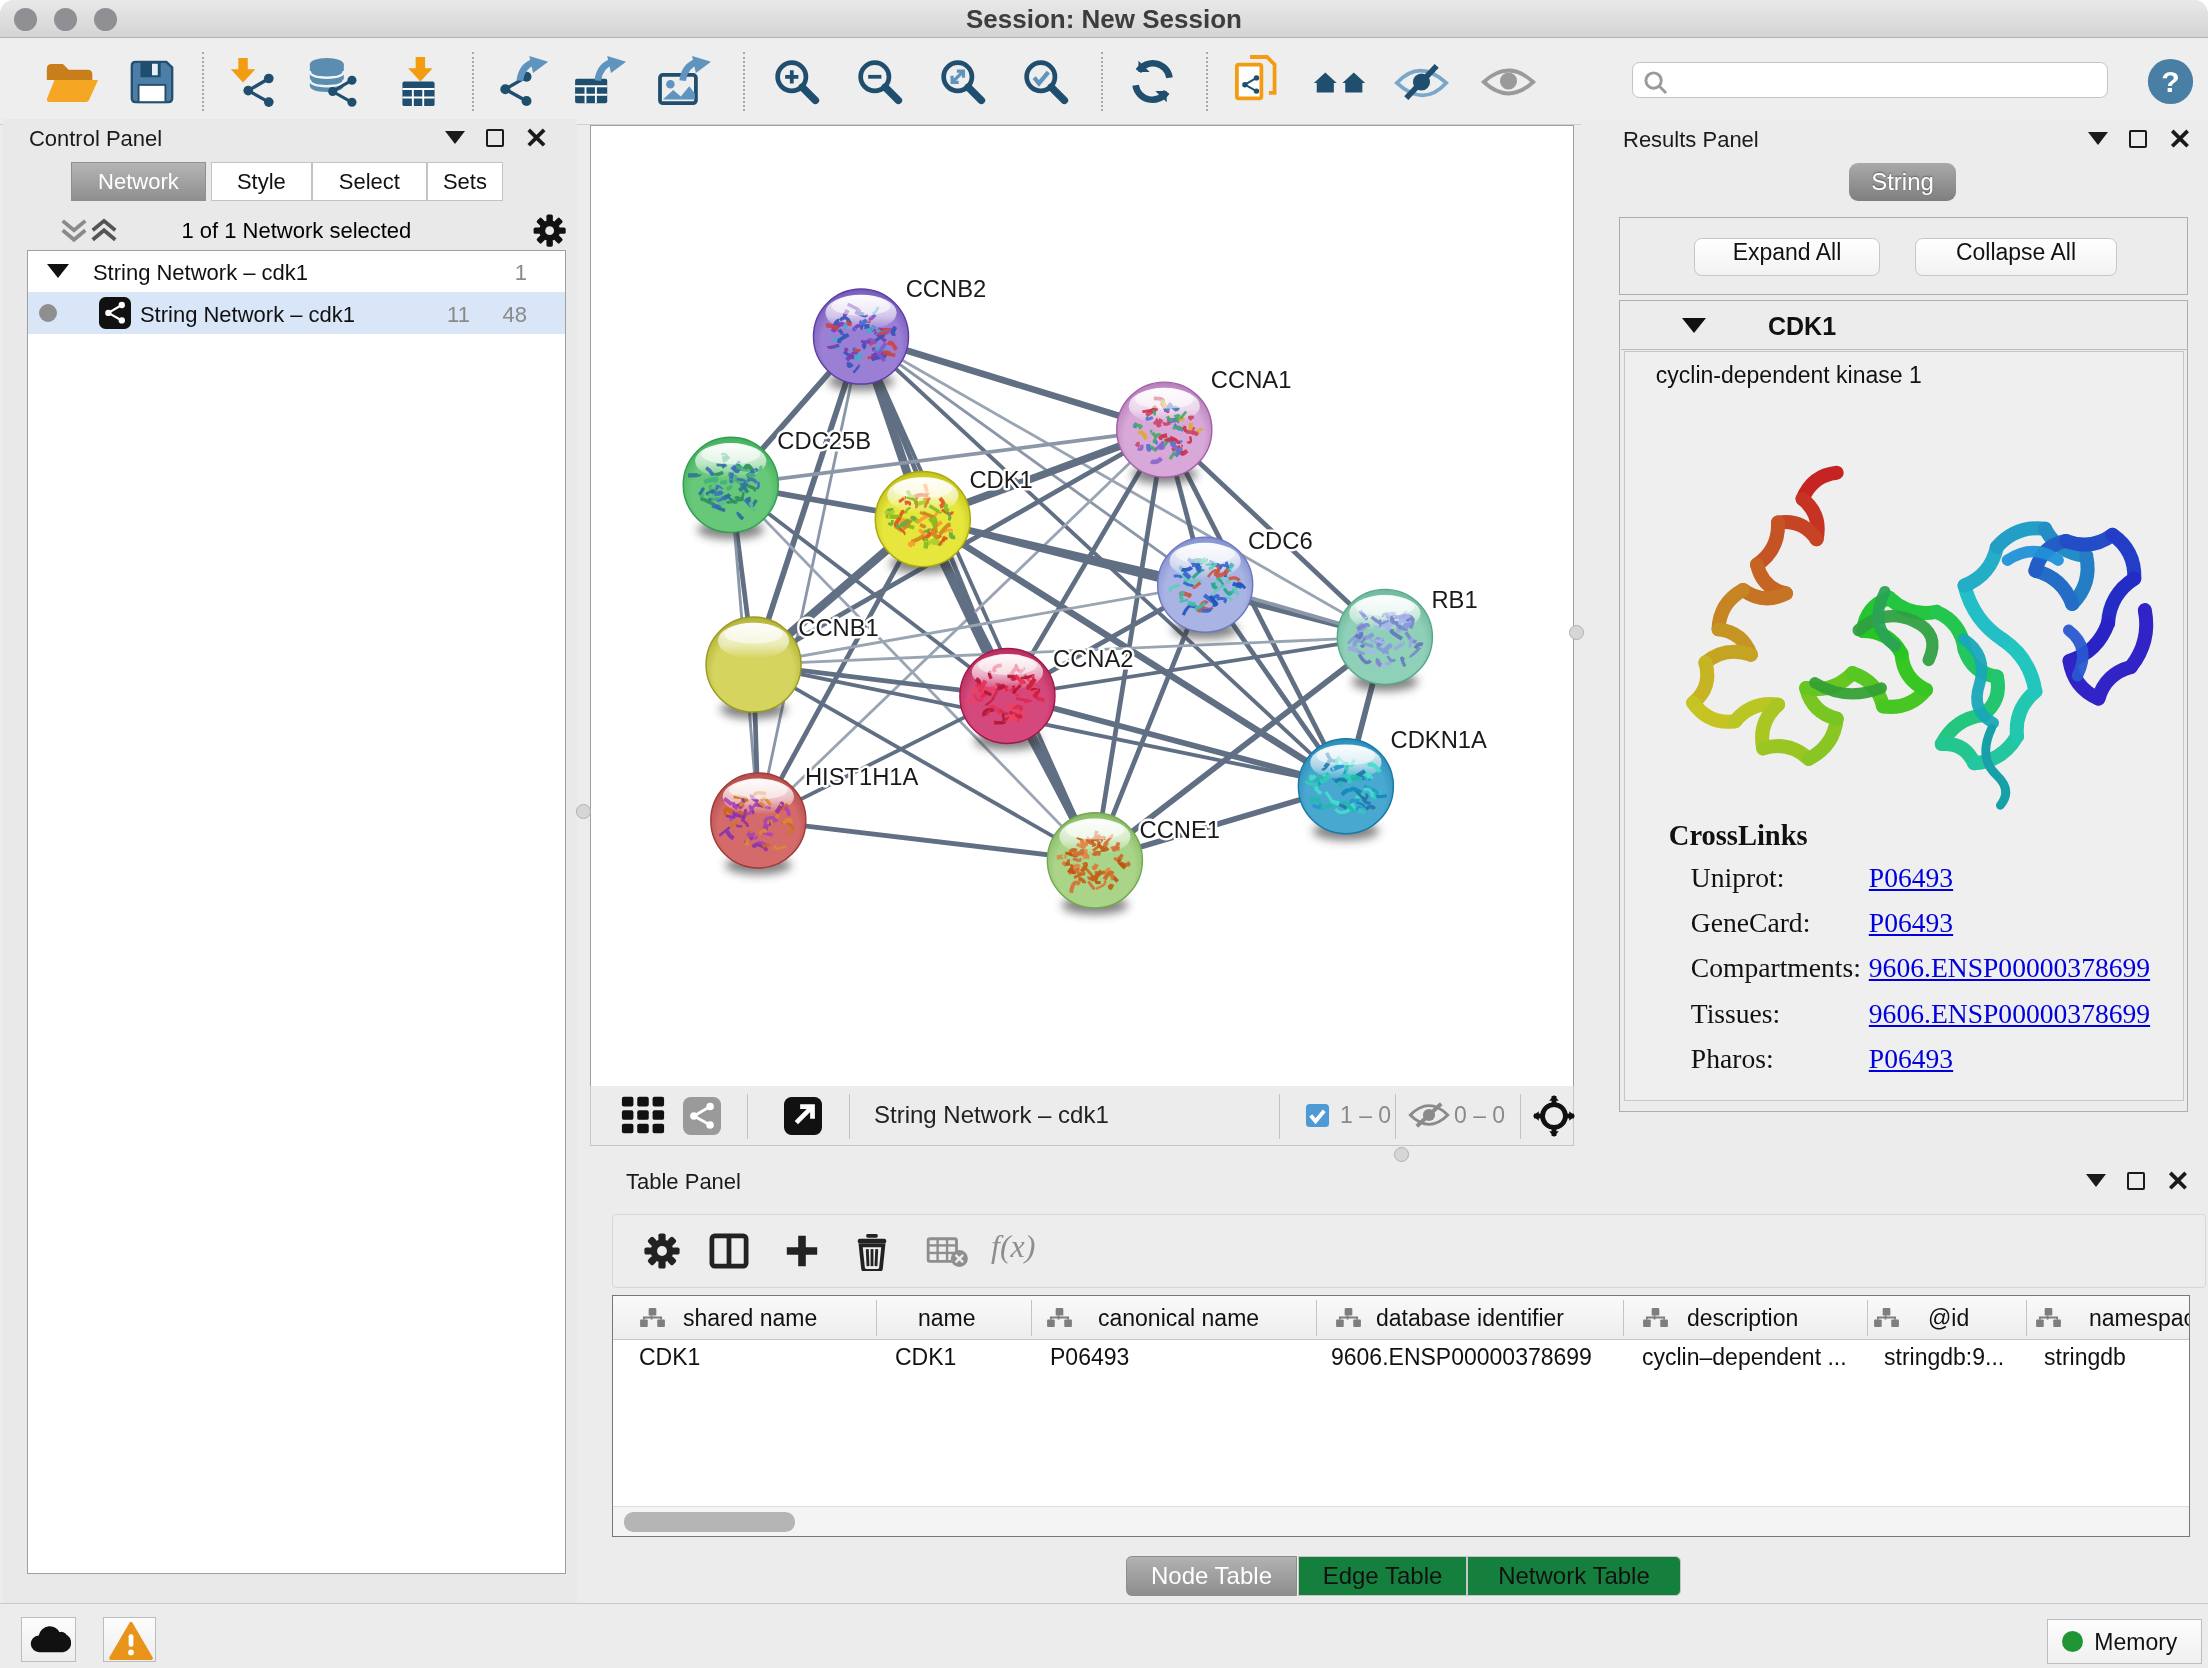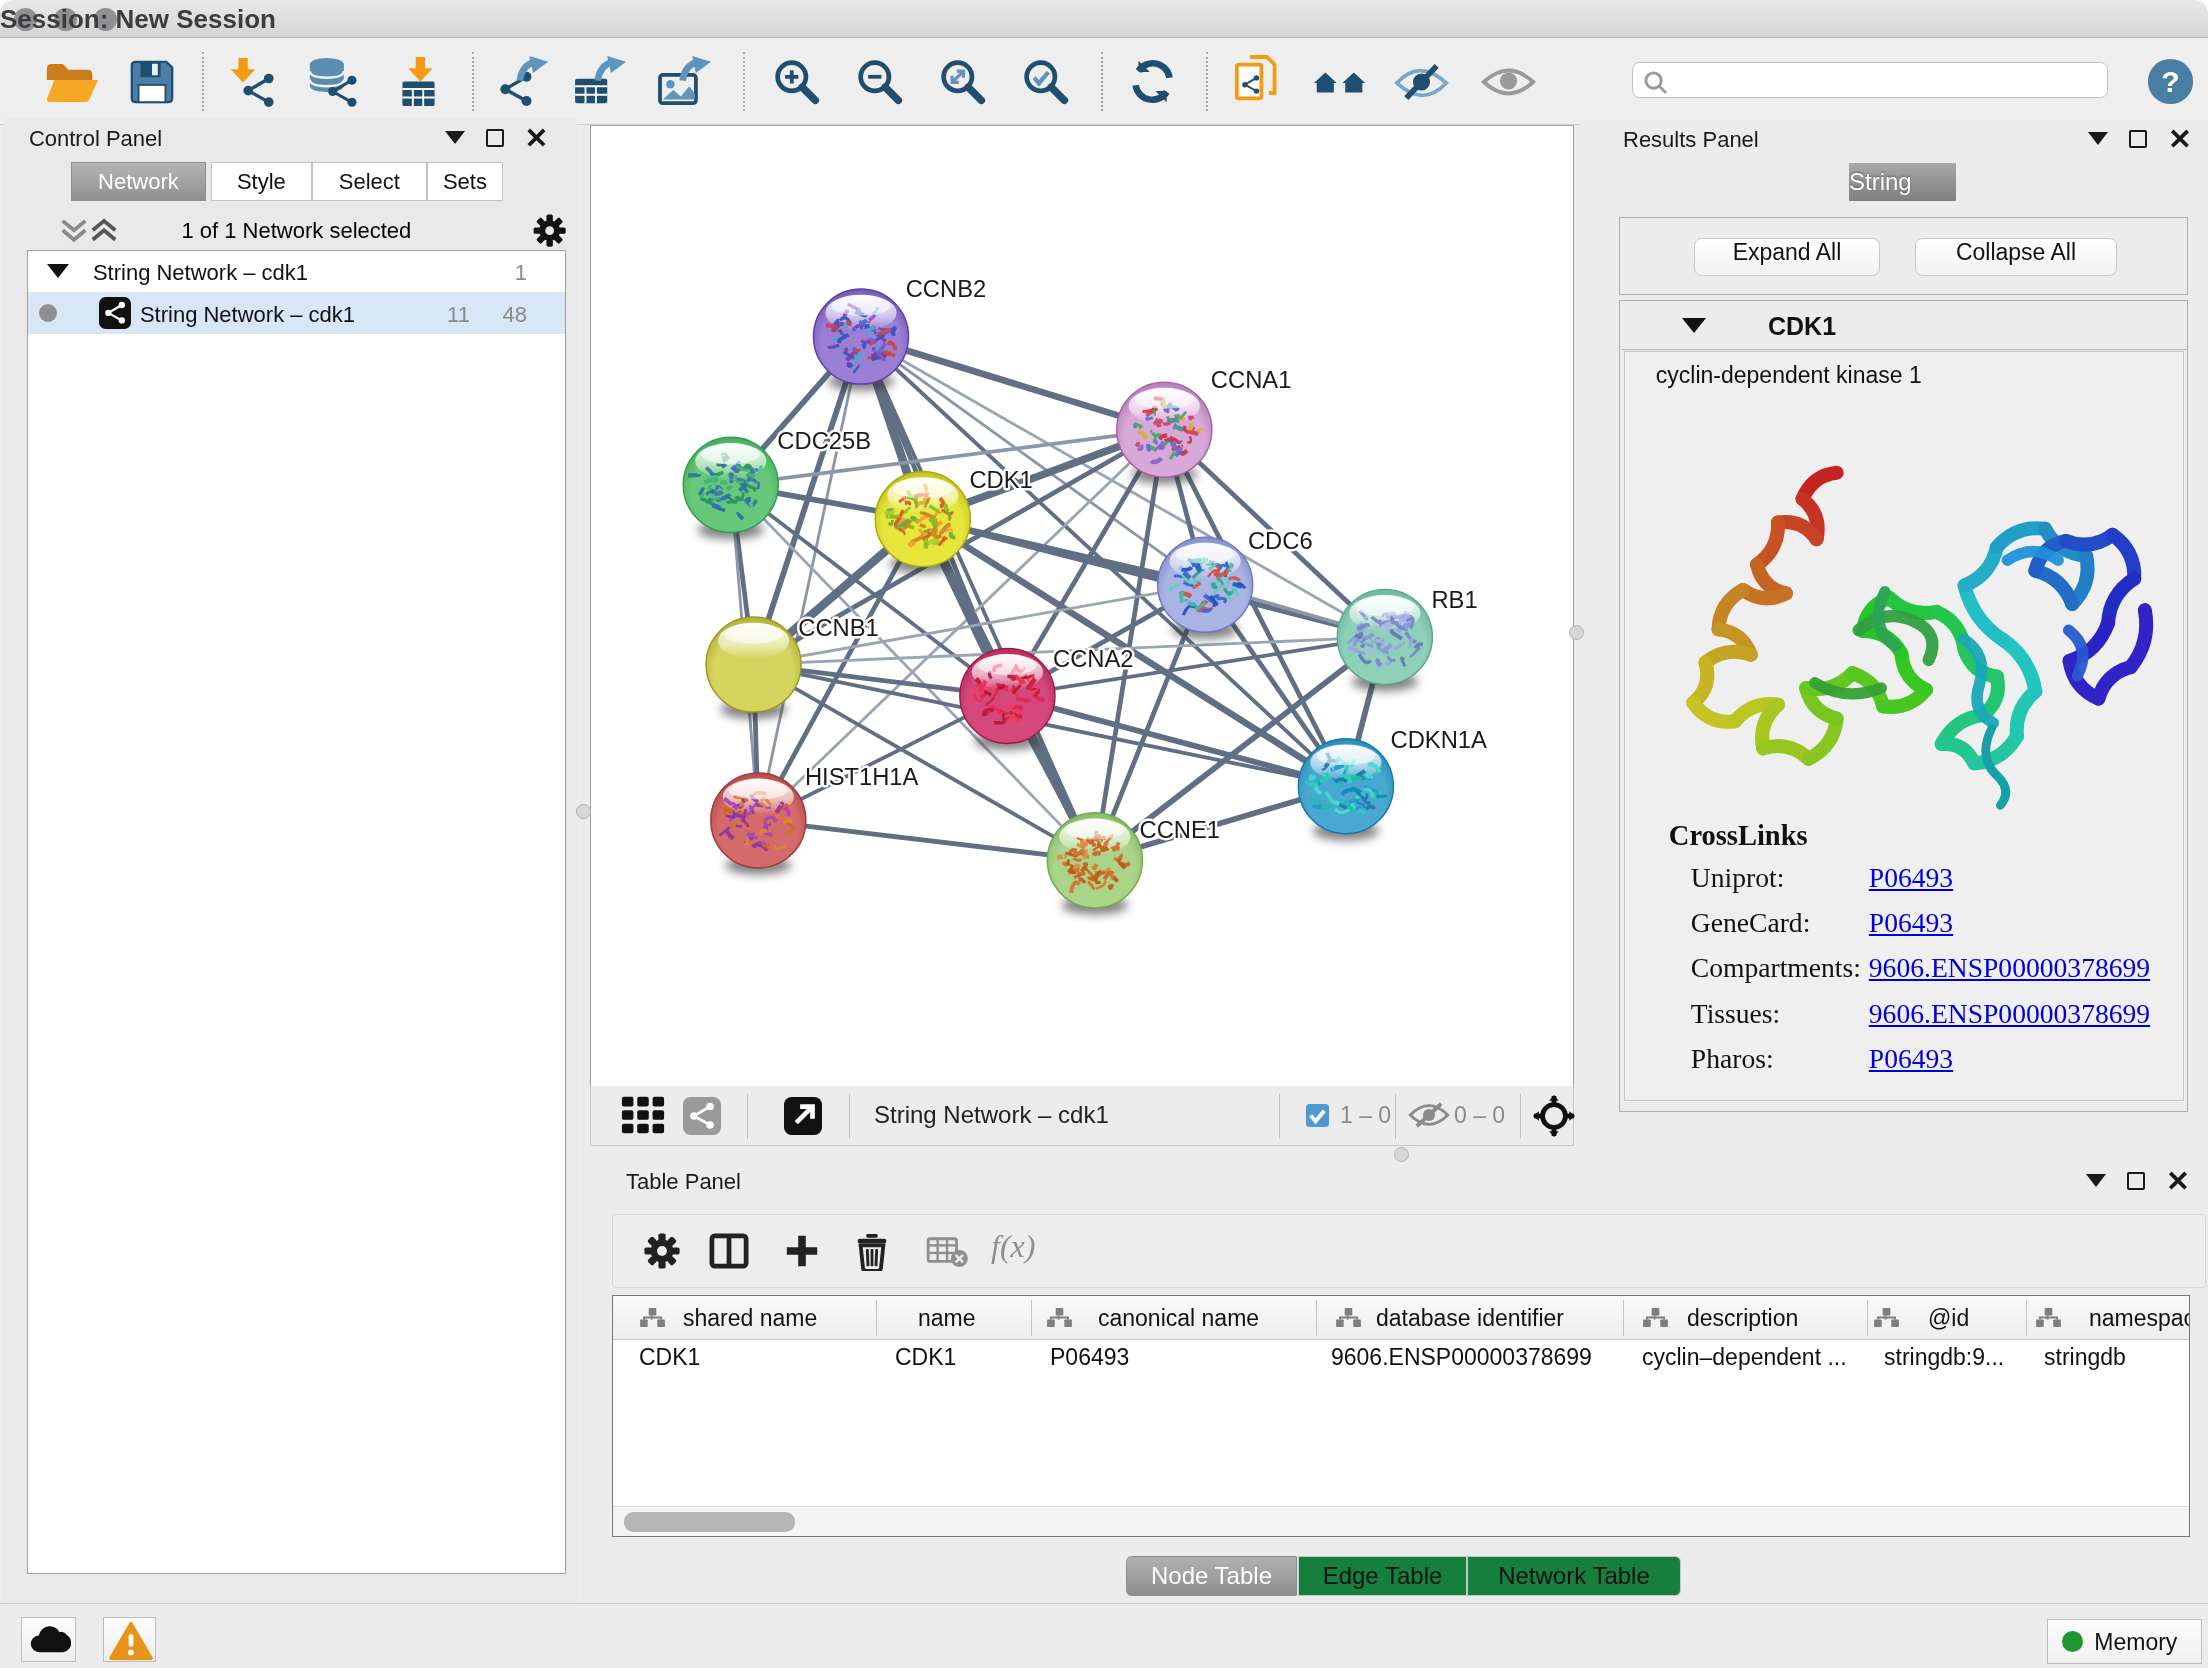--- a/index.html
+++ b/index.html
@@ -1,21 +1,21 @@
 <!DOCTYPE html>
 <html style="font-size:15px"><head><meta charset="utf-8"><style>
 * { margin:0; padding:0; box-sizing:border-box; }
 html,body { width:2208px; height:1668px; background:#fff; font-family:"Liberation Sans",sans-serif; }
 .win { position:absolute; inset:0; background:#ececec; border-radius:13.3px 13.3px 0 0; overflow:hidden; }
 .abs { position:absolute; }
 .ic { position:absolute; }
 .titlebar { position:absolute; left:0; top:0; width:100%; height:38px;
   background:linear-gradient(#e9e9e9,#d4d4d4); border-bottom:1px solid #b4b4b4; border-radius:13.3px 13.3px 0 0; }
 .tl { position:absolute; top:7.6px; width:23px; height:23px; border-radius:50%; background:#8f8f94; }
-.title { position:absolute; top:0; width:100%; line-height:38px; font-size:26px; font-weight:bold; color:#3d3d3d; }
+.title { position:absolute; top:0; width:100%; text-align:center; line-height:38px; font-size:26px; font-weight:bold; color:#3d3d3d; }
 .toolbar { position:absolute; left:0; top:39px; width:100%; height:86px; background:#eeeeee; border-bottom:1px solid #cfcfcf; }
 .vsep { position:absolute; top:13.3px; height:59px; width:0; border-left:2.9px dotted #a8a8a8; }
 .search { position:absolute; left:1632px; top:23px; width:476px; height:36px; background:#fff; border:1px solid #c2c2c2; border-radius:7.6px; }
 .search svg { position:absolute; left:9.5px; top:6.7px; }
 .panel-title { font-size:22px; color:#1a1a1a; }
 .wicons { position:absolute; display:flex; gap:21px; align-items:center; }
 .tri { width:0; height:0; border-left:10.5px solid transparent; border-right:10.5px solid transparent; border-top:13.3px solid #1a1a1a; }
 .maxi { width:18px; height:18px; border:2.9px solid #1a1a1a; border-radius:1.9px; }
 .xx { font-size:28.5px; font-weight:bold; color:#1a1a1a; line-height:18px; }
 
@@ -28,22 +28,22 @@
 .row1 { position:absolute; left:0; top:0; width:100%; height:41px; }
 .row2 { position:absolute; left:0; top:41px; width:100%; height:42px; background:#d9e6f8; }
 .rtxt { position:absolute; font-size:22px; color:#111; }
 .rnum { position:absolute; font-size:22px; color:#8a8a8a; }
 
 .netcanvas { position:absolute; left:590px; top:125px; width:984px; height:962px; background:#fff; border:1px solid #a0a0a0; }
 .netbar { position:absolute; left:590px; top:1086px; width:984px; height:60px; background:#ececec; border:1px solid #c6c6c6; border-top:none; }
 .nbsep { position:absolute; top:7.6px; height:45px; width:1px; background:#c2c2c2; }
 
 .rpanel { position:absolute; left:1581px; top:119px; width:628px; height:1037px; background:#ececec; }
-.stringtab { position:absolute; left:268px; top:44px; width:107px; height:38px; border-radius:1px;
-  background:linear-gradient(#a9a9a9,#7f7f7f); color:#fff; font-size:24px; line-height:38px;
+.stringtab { position:absolute; left:268px; top:44px; width:107px; height:38px; border-radius:9px;
+  background:linear-gradient(#a9a9a9,#7f7f7f); color:#fff; font-size:24px; text-align:center; line-height:38px;
   text-shadow:0 -1px 1.9px rgba(0,0,0,.4); }
 .rbox1 { position:absolute; left:38px; top:98px; width:569px; height:78px; border:1px solid #adadad; }
 .btn { position:absolute; top:20px; height:38px; background:linear-gradient(#ffffff,#f2f2f2); border:1px solid #c6c6c6; border-radius:7.6px;
   font-size:23px; color:#111; text-align:center; }
 .rbox2 { position:absolute; left:38px; top:181px; width:569px; height:812px; border:1px solid #adadad; background:#ececec; }
 .cdkhdr { position:absolute; left:1px; top:0px; width:567px; height:49px; border-bottom:1px solid #b8b8b8; }
 .innerbox { position:absolute; left:3.8px; top:50px; width:560px; height:750px; background:#efefef; border:1px solid #c6c6c6; }
 .serif { font-family:"Liberation Serif",serif; }
 .xlk { position:absolute; font-size:27.6px; color:#111; }
 .xlv { position:absolute; font-size:27.6px; color:#0000dd; text-decoration:underline; }

